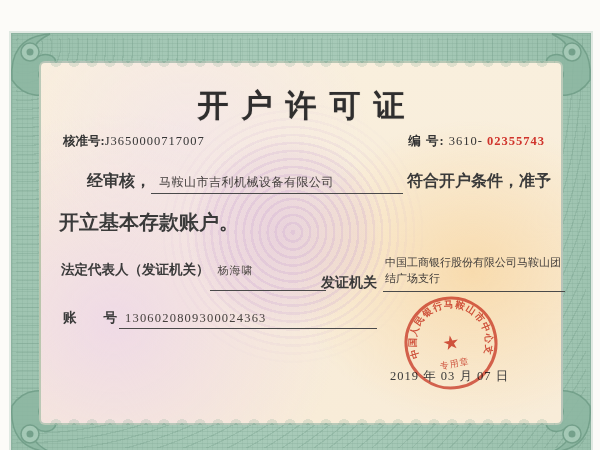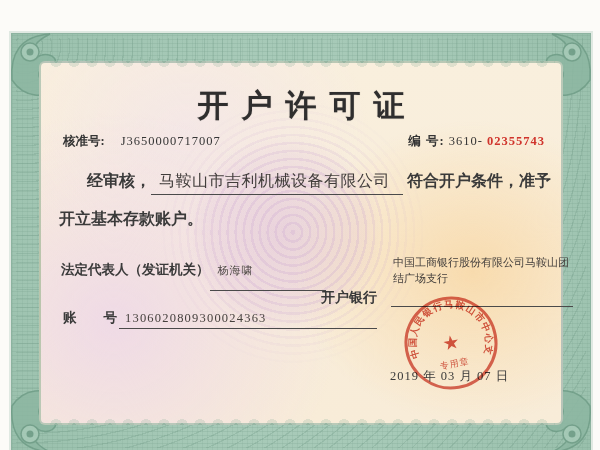--- a/index.html
+++ b/index.html
@@ -63,39 +63,39 @@
   .lace.top{top:-2px;}
   
   .t{position:absolute;color:#353535;white-space:nowrap;}
   .title{
     left:0;right:0;top:22px;text-align:center;
     font-size:31px;font-weight:bold;letter-spacing:.42em;text-indent:.42em;
     color:#2f2e2e;text-shadow:0 0 1px rgba(47,46,46,.4);
   }
   .lbl{font-weight:bold;}
   .approval{left:22px;top:70px;font-size:12.5px;}
-  .approval .val{margin-left:16px;font-family:"Liberation Serif",serif;letter-spacing:1px;}
+  .approval .val{margin-left:0;font-family:"Liberation Serif",serif;letter-spacing:1px;}
   .serial{right:16px;top:70px;font-size:12.5px;letter-spacing:1px;margin-left:32px;}
   .serial .red{color:#d0342c;font-weight:bold;}
   .bodyline{left:46px;top:108px;font-size:16px;font-weight:bold;color:#3a3a3a;}
   .company{
-    display:inline-block;font-size:16px;font-weight:normal;letter-spacing:.5px;
+    display:inline-block;font-size:12px;font-weight:normal;letter-spacing:.5px;
     border-bottom:1px solid #4a4a4a;min-width:238px;padding:0 6px 2px 8px;
     vertical-align:baseline;color:#413d3b;
   }
-  .bodyline2{left:18px;top:146px;font-size:16px;font-weight:bold;color:#3a3a3a;}
+  .bodyline2{left:18px;top:146px;font-size:20px;font-weight:bold;color:#3a3a3a;}
   .reprow{left:20px;top:198px;font-size:13.5px;font-weight:bold;color:#3a3a3a;}
   .rep-name{
     display:inline-block;font-size:11px;font-weight:normal;color:#4c4744;
     border-bottom:1px solid #4a4a4a;min-width:104px;padding:0 4px 12px 8px;letter-spacing:1px;
   }
   .bankrow{left:280px;top:192px;font-size:14px;font-weight:bold;color:#3a3a3a;display:flex;align-items:flex-end;}
   .bank-lines{
-    margin-left:14px;font-size:11px;font-weight:normal;color:#45403d;line-height:1.45;
-    border-bottom:1px solid #4a4a4a;padding:0 4px 19px 2px;min-width:172px;white-space:normal;width:176px;
+    margin-left:6px;font-size:11px;font-weight:normal;color:#45403d;line-height:1.45;
+    border-bottom:1px solid #4a4a4a;padding:0 4px 4px 2px;min-width:172px;white-space:normal;width:176px;
   }
   .acctrow{left:22px;top:246px;font-size:13.5px;font-weight:bold;color:#3a3a3a;}
   .acct-val{
     display:inline-block;font-size:12.5px;font-weight:normal;color:#45403d;
     border-bottom:1px solid #4a4a4a;min-width:248px;padding:0 4px 2px 6px;letter-spacing:1.2px;
     font-family:"Liberation Serif",serif;margin-left:2px;
   }
   .issue-auth{left:356px;top:284px;font-size:12.5px;font-weight:bold;color:#3a3a3a;letter-spacing:.5px;}
   .issue-date{left:349px;top:305px;font-size:12.5px;color:#3a3a3a;letter-spacing:1px;}
   
@@ -169,21 +169,21 @@
         <span>经审核，</span><span class="company">马鞍山市吉利机械设备有限公司</span> <span>符合开户条件，准予</span>
       </div>
 
       <div class="t bodyline2">开立基本存款账户。</div>
 
       <div class="t reprow">
         <span>法定代表人（发证机关）</span><span class="rep-name">杨海啸</span>
       </div>
 
       <div class="t bankrow">
-        <span>开户银行</span>
+        <span>发证机关</span>
           <span class="bank-lines">中国工商银行股份有限公司马鞍山团结广场支行</span>
       </div>
 
       <div class="t acctrow">
         <span>账　　号</span><span class="acct-val">1306020809300024363</span>
       </div>
 
       <div class="t issue-date">2019 年 03 月 07 日</div>
 
       <div class="seal">

